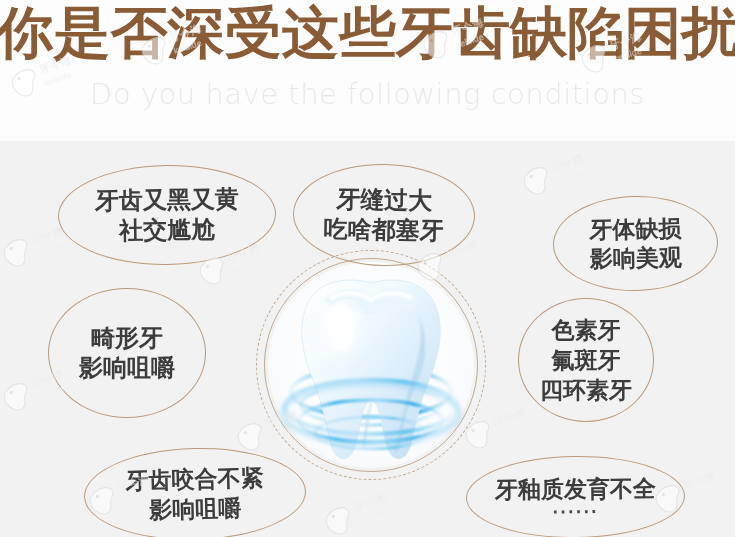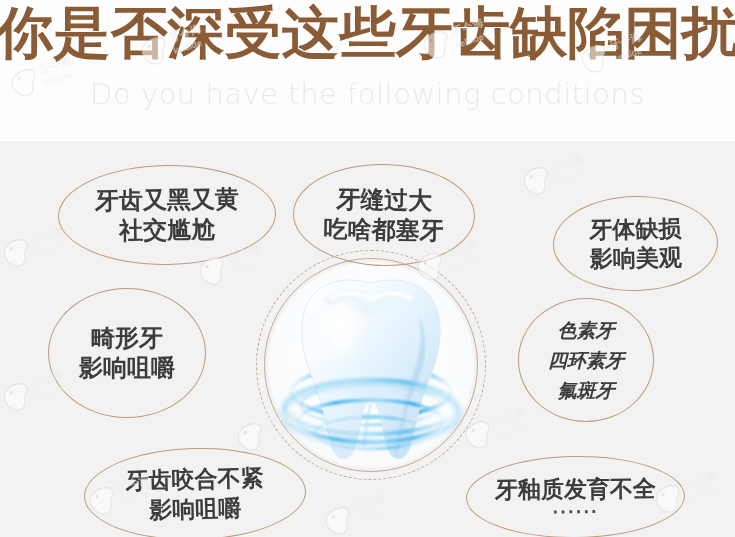--- a/index.html
+++ b/index.html
@@ -133,21 +133,21 @@
     background: transparent;
     font-family: "DejaVu Sans", "Liberation Sans", sans-serif;
   }
   .bubble .ln { display: block; }
 
   
   #b-black   { left: 58px;  top: 165px; width: 218px; height: 100px; }
   #b-gap     { left: 293px; top: 164px; width: 182px; height: 102px; }
   #b-defect  { left: 553px; top: 196px; width: 165px; height: 95px;  font-size: 23px; line-height: 29px; }
   #b-deform  { left: 48px;  top: 288px; width: 158px; height: 130px; font-size: 24px; line-height: 30px; }
-  #b-pigment { left: 518px; top: 298px; width: 136px; height: 124px; font-size: 19px; line-height: 30px; font-style: italic; }
+  #b-pigment { left: 518px; top: 298px; width: 136px; height: 124px; font-size: 23px; line-height: 30px; }
   #b-bite    { left: 84px;  top: 448px; width: 222px; height: 92px;  font-size: 23px; line-height: 30px; }
   #b-enamel  { left: 466px; top: 456px; width: 219px; height: 82px;  font-size: 23px; line-height: 28px; }
 
   #b-black  { transform: rotate(-0.8deg); }
   #b-bite   { transform: rotate(-1.4deg); }
   #b-enamel { transform: rotate(-0.6deg); }
   #b-gap    { transform: rotate(1deg); }
   #b-defect { transform: rotate(-1deg); }
 
   .dots {
@@ -278,22 +278,22 @@
     <span class="ln">影响美观</span>
   </div>
 
   <div class="bubble" id="b-deform">
     <span class="ln">畸形牙</span>
     <span class="ln">影响咀嚼</span>
   </div>
 
   <div class="bubble" id="b-pigment">
     <span class="ln">色素牙</span>
+    <span class="ln">氟斑牙</span>
     <span class="ln">四环素牙</span>
-    <span class="ln">氟斑牙</span>
   </div>
 
   <div class="bubble" id="b-bite">
     <span class="ln">牙齿咬合不紧</span>
     <span class="ln">影响咀嚼</span>
   </div>
 
   <div class="bubble" id="b-enamel">
     <span class="ln">牙釉质发育不全</span>
     <span class="dots">······</span>

